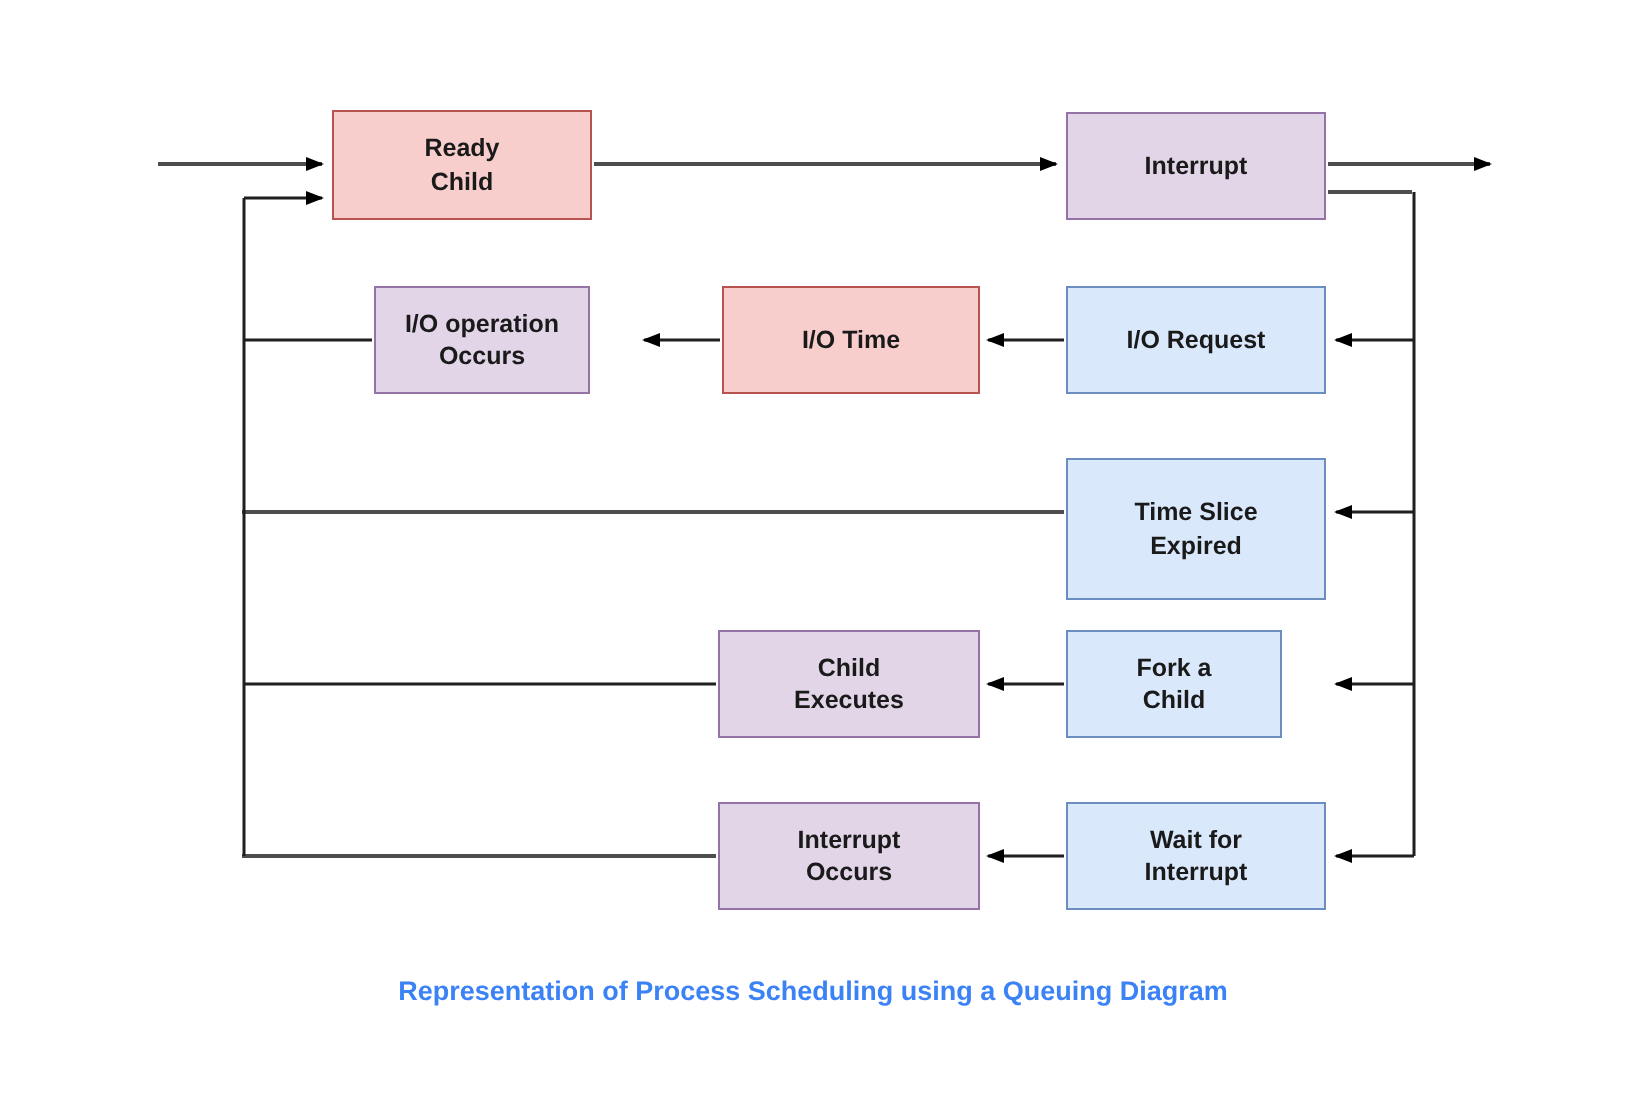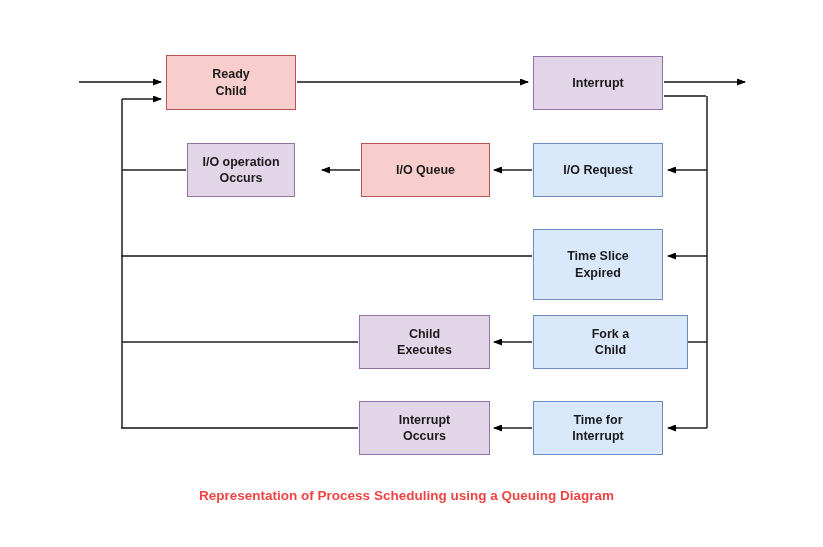--- a/index.html
+++ b/index.html
@@ -30,21 +30,21 @@
   .box.pink     { background: #f8cecc; border-color: #b85450; }
   .box.lavender { background: #e1d5e7; border-color: #9673a6; }
   .box.blue     { background: #dae8fc; border-color: #6c8ebf; }
   .caption {
     position: absolute;
     left: 0; right: 10px;
     top: 488px;
     text-align: center;
     font-size: 13.5px;
     font-weight: 700;
-    color: #ef4444;
+    color: #3b82f6;
   }
   .stroke-main { stroke: #4d4d4d; stroke-width: 2; fill: none; }
   .stroke-thin { stroke: #1f1f1f; stroke-width: 1.5; fill: none; }
 </style>
 </head>
 <body>
 
 <div class="stage">
 
   <svg class="wires" viewBox="0 0 823 547" xmlns="http://www.w3.org/2000/svg">
@@ -87,47 +87,47 @@
   <div class="box lavender" style="left: 533px; top: 56px; width: 130px; height: 54px; background-color: rgb(225, 213, 231); border-color: rgb(150, 115, 166);">
     <span>Interrupt</span>
   </div>
 
   <div class="box lavender" style="left: 187px; top: 143px; width: 108px; height: 54px; background-color: rgb(225, 213, 231); border-color: rgb(150, 115, 166); justify-content: center;">
     <span>I/O operation
 Occurs</span>
   </div>
 
   <div class="box pink" style="left: 361px; top: 143px; width: 129px; height: 54px; background-color: rgb(248, 206, 204); border-color: rgb(184, 84, 80);">
-    <span>I/O Queue</span>
+    <span>I/O Time</span>
   </div>
 
   <div class="box blue" style="left: 533px; top: 143px; width: 130px; height: 54px; background-color: rgb(218, 232, 252); border-color: rgb(108, 142, 191);">
     <span>I/O Request</span>
   </div>
 
   <div class="box blue" style="left: 533px; top: 229px; width: 130px; height: 71px; background-color: rgb(218, 232, 252); border-color: rgb(108, 142, 191);">
     <span>Time Slice
 Expired</span>
   </div>
 
   <div class="box lavender" style="left: 359px; top: 315px; width: 131px; height: 54px; background-color: rgb(225, 213, 231); border-color: rgb(150, 115, 166);">
     <span>Child
 Executes</span>
   </div>
 
-  <div class="box blue" style="left: 533px; top: 315px; width: 155px; height: 54px; background-color: rgb(218, 232, 252); border-color: rgb(108, 142, 191);">
+  <div class="box blue" style="left: 533px; top: 315px; width: 108px; height: 54px; background-color: rgb(218, 232, 252); border-color: rgb(108, 142, 191);">
     <span>Fork a
 Child</span>
   </div>
 
   <div class="box lavender" style="left: 359px; top: 401px; width: 131px; height: 54px; background-color: rgb(225, 213, 231); border-color: rgb(150, 115, 166);">
     <span>Interrupt
 Occurs</span>
   </div>
 
   <div class="box blue" style="left: 533px; top: 401px; width: 130px; height: 54px; background-color: rgb(218, 232, 252); border-color: rgb(108, 142, 191);">
-    <span>Time for
+    <span>Wait for
 Interrupt</span>
   </div>
 
   <div class="caption">Representation of Process Scheduling using a Queuing Diagram</div>
 
 </div>
 
 </body></html>

